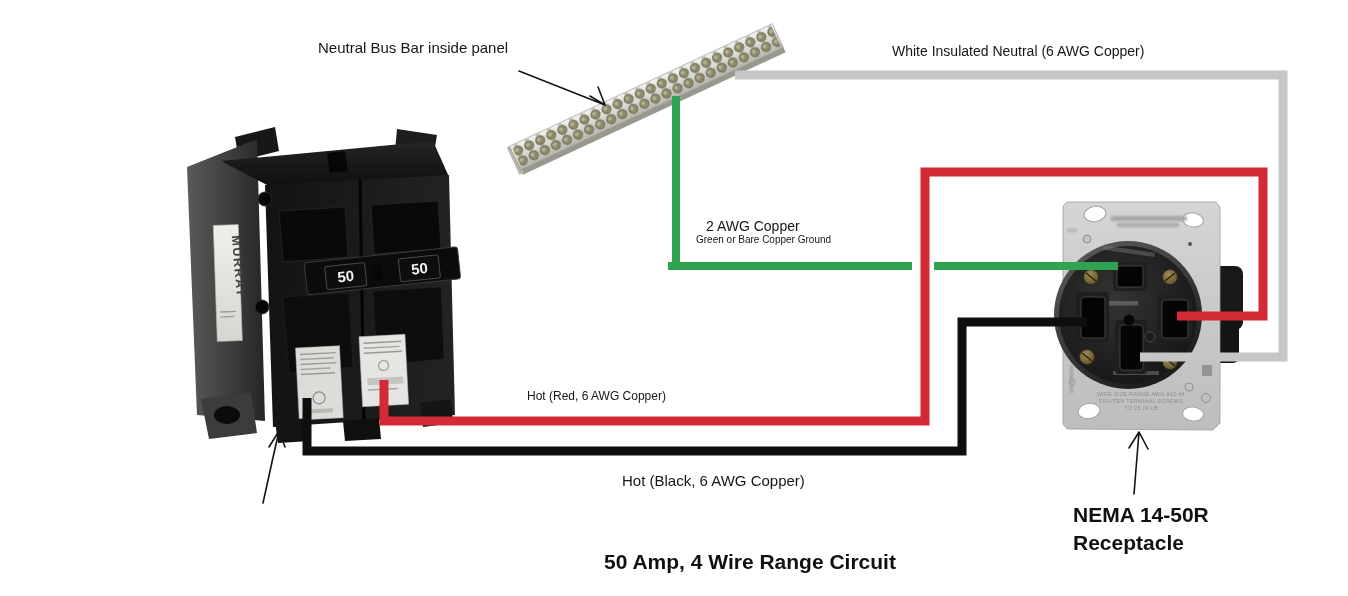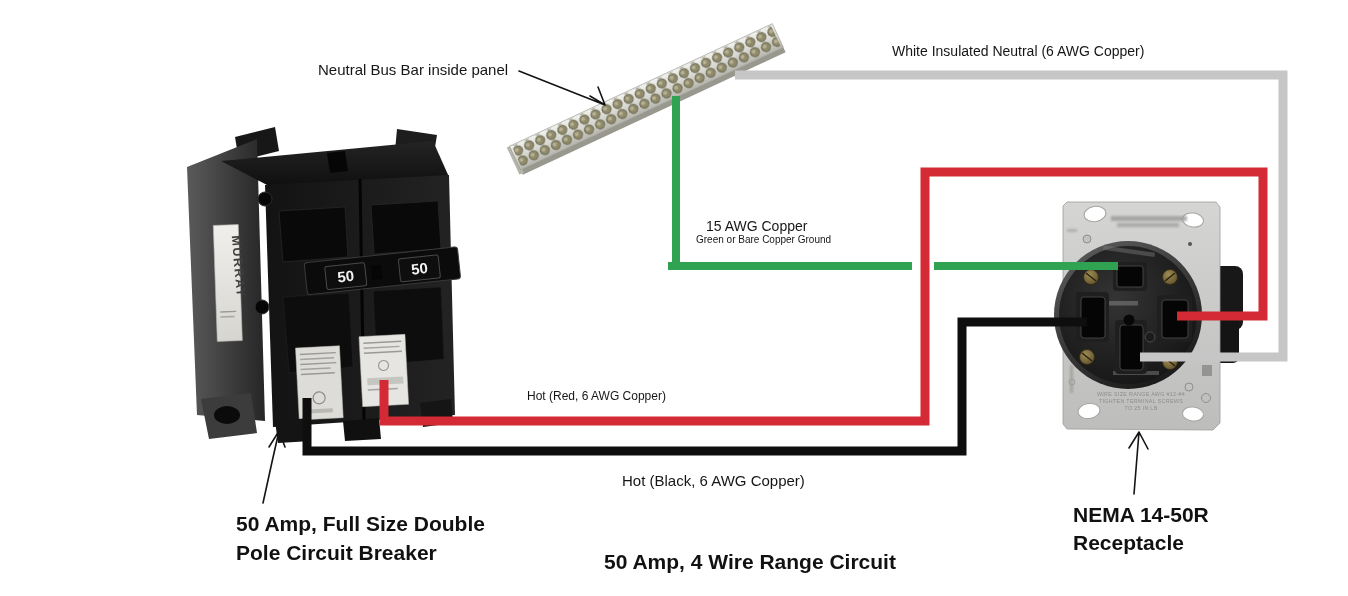--- a/index.html
+++ b/index.html
@@ -196,35 +196,31 @@
     <circle cx="76" cy="127" r="5.5" fill="#070707"></circle>
     <circle cx="97" cy="144" r="5" fill="#1c1c1c" stroke="#4a4a4a" stroke-width="1"></circle>
 
     <g filter="url(#rcptBlur)" font-family="Liberation Sans, sans-serif" fill="#8e8e8c" text-anchor="middle">
       <text x="88" y="203" font-size="5.4" letter-spacing="0.3">WIRE SIZE RANGE AWG #12-#4</text>
       <text x="88" y="210" font-size="5.4" letter-spacing="0.3">TIGHTEN TERMINAL SCREWS</text>
       <text x="88" y="217" font-size="5.4" letter-spacing="0.3">TO 25 IN LB</text>
     </g>
   </svg>
 
-  <div class="label" style="left:318px;top:62px;font-size:15px;">Neutral Bus Bar inside panel</div>
+  <div class="label" style="left:318px;top:40px;font-size:15px;">Neutral Bus Bar inside panel</div>
 
   <div class="label b" style="left:892px;top:44px;font-size:14px;">White Insulated Neutral (6 AWG Copper)</div>
 
-  <div class="label b" style="left:706px;top:219px;font-size:14px;">15 AWG Copper</div>
+  <div class="label b" style="left:706px;top:219px;font-size:14px;">2 AWG Copper</div>
   <div class="label b" style="left:696px;top:234px;font-size:10px;">Green or Bare Copper Ground</div>
 
   <div class="label b" style="left:527px;top:390px;font-size:12px;text-align:right;">Hot (Red, 6 AWG Copper)</div>
 
   <div class="label" style="left:622px;top:461px;font-size:15px;margin-top:12px;">Hot (Black, 6 AWG Copper)</div>
 
-  <div class="label cap" style="left:236px;top:509px;line-height:29px;">
-    <div>50 Amp, Full Size Double</div>
-    <div>Pole Circuit Breaker</div>
-  </div>
 
   <div class="label cap" style="left:604px;top:550px;">50 Amp, 4 Wire Range Circuit</div>
 
   <div class="label cap" style="left:1073px;top:501px;line-height:28px;">
     <div>NEMA 14-50R</div>
     <div>Receptacle</div>
   </div>
 
   <svg class="layer" style="left:0;top:0;pointer-events:none;" width="1348" height="596">
 

